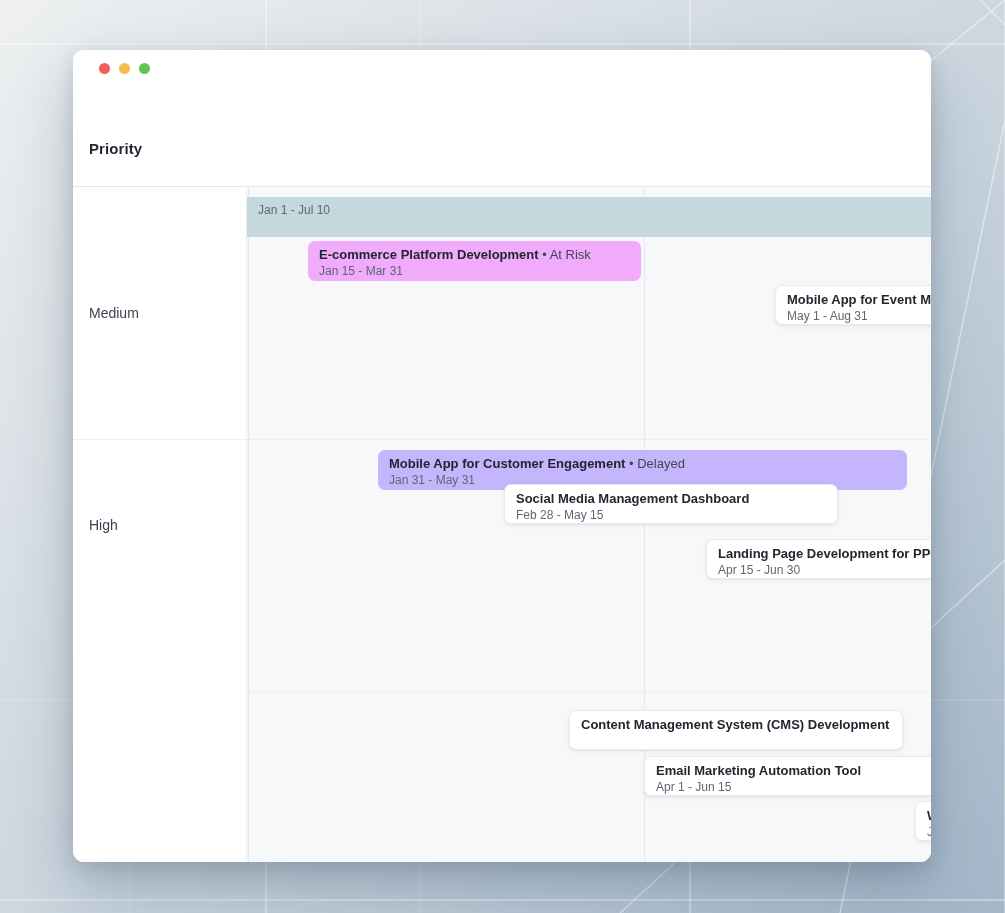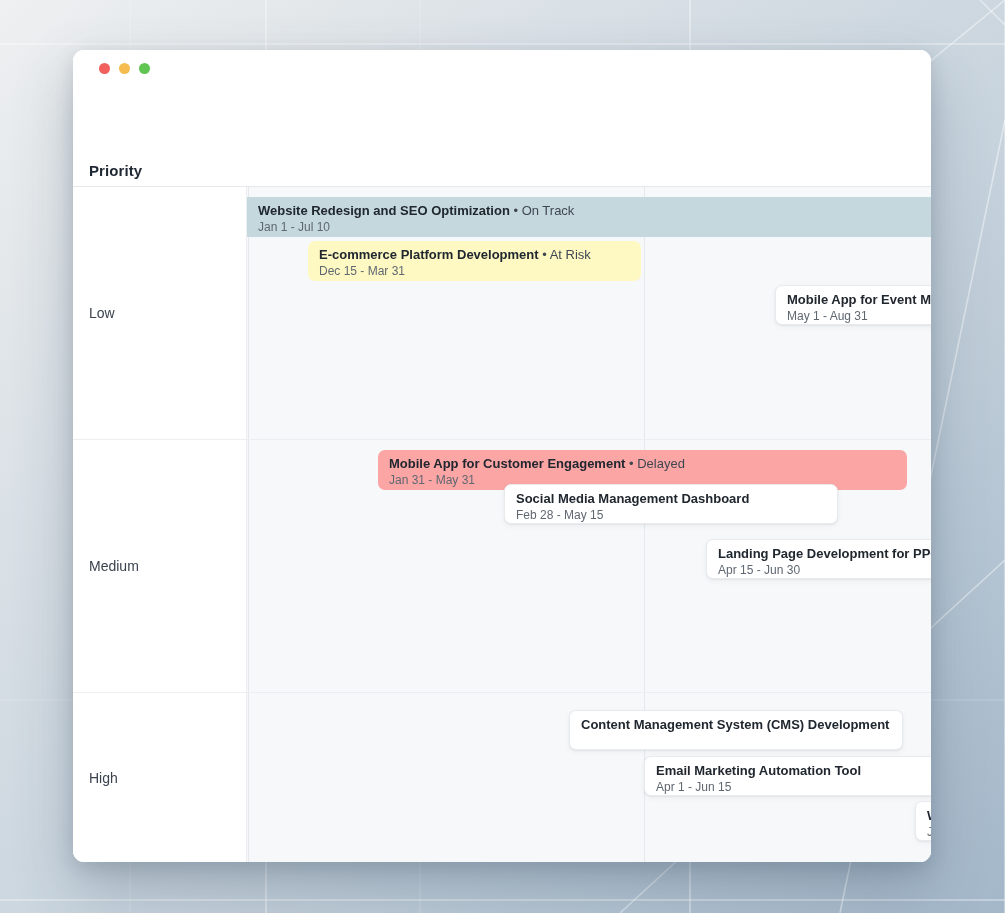--- a/index.html
+++ b/index.html
@@ -69,21 +69,20 @@
     position: relative;
   }
   #priority-label {
     position: absolute;
     left: 16px;
     top: 56px;
     font-size: 15px;
     font-weight: 700;
     color: #1f2733;
     letter-spacing: 0.1px;
-    margin-top: 22px;
   }
   #header-timeline {
     flex: 1 1 auto;
     position: relative;
   }
   #year-label {
     position: absolute;
     left: 75px;
     top: 41px;
     font-size: 15px;
@@ -169,22 +168,22 @@
     font-weight: 400;
     color: #3f4752;
   }
   .bar .bar-dates {
     font-size: 12px;
     color: #5f6771;
     line-height: 16px;
     display: block;
   }
   .bar.track-blue { background: #c5d8de; border-radius: 0 7px 7px 0; }
-  .bar.risk-pink  { background: #fef9c3; }
-  .bar.delay-yellow { background: #fca5a5; }
+  .bar.risk-pink  { background: #f0abfc; }
+  .bar.delay-yellow { background: #c4b5fd; }
   .bar.plain-white {
     background: #ffffff;
     border: 1px solid #e8eaee;
     box-shadow: 0 1px 2px rgba(40,50,66,0.07), 0 2px 6px rgba(40,50,66,0.05);
   }
 </style>
 </head>
 <body>
 
 <div id="desktop">
@@ -229,47 +228,43 @@
 
   <div id="header">
     <div id="header-priority">
       <span id="priority-label">Priority</span>
     </div>
   </div>
 
   <div id="body-grid">
     <div id="row-labels">
         <div class="row-label-cell" style="height: 253px;">
-          <span class="row-label-text">Low</span>
-        </div>
-        <div class="row-label-cell" style="height: 253px;">
           <span class="row-label-text">Medium</span>
         </div>
         <div class="row-label-cell" style="height: 169px;">
           <span class="row-label-text">High</span>
         </div>
       </div>
     <div id="timeline">
       <div id="grid-lines">
           <div class="grid-line" style="left: 1px;"></div>
           <div class="grid-line" style="left: 397px;"></div>
         </div>
       <div id="row-bands">
           <div class="row-band" style="top: 0px; height: 253px;"></div>
           <div class="row-band" style="top: 253px; height: 253px;"></div>
           <div class="row-band" style="top: 506px; height: 169px;"></div>
         </div>
       <div id="bars">
           <div class="bar track-blue" style="left: 0px; width: 690px; top: 10px;">
-            <span class="bar-title">Website Redesign and SEO Optimization<span class="bar-status"> • On Track</span></span>
             <span class="bar-dates">Jan 1 - Jul 10</span>
           </div>
           <div class="bar risk-pink" style="left: 61px; width: 333px; top: 54px;">
             <span class="bar-title">E-commerce Platform Development<span class="bar-status"> • At Risk</span></span>
-            <span class="bar-dates">Dec 15 - Mar 31</span>
+            <span class="bar-dates">Jan 15 - Mar 31</span>
           </div>
           <div class="bar plain-white" style="left: 528px; width: 300px; top: 98px;">
             <span class="bar-title">Mobile App for Event Management</span>
             <span class="bar-dates">May 1 - Aug 31</span>
           </div>
           <div class="bar delay-yellow" style="left: 131px; width: 529px; top: 263px;">
             <span class="bar-title">Mobile App for Customer Engagement<span class="bar-status"> • Delayed</span></span>
             <span class="bar-dates">Jan 31 - May 31</span>
           </div>
           <div class="bar plain-white" style="left: 257px; width: 334px; top: 297px;">

